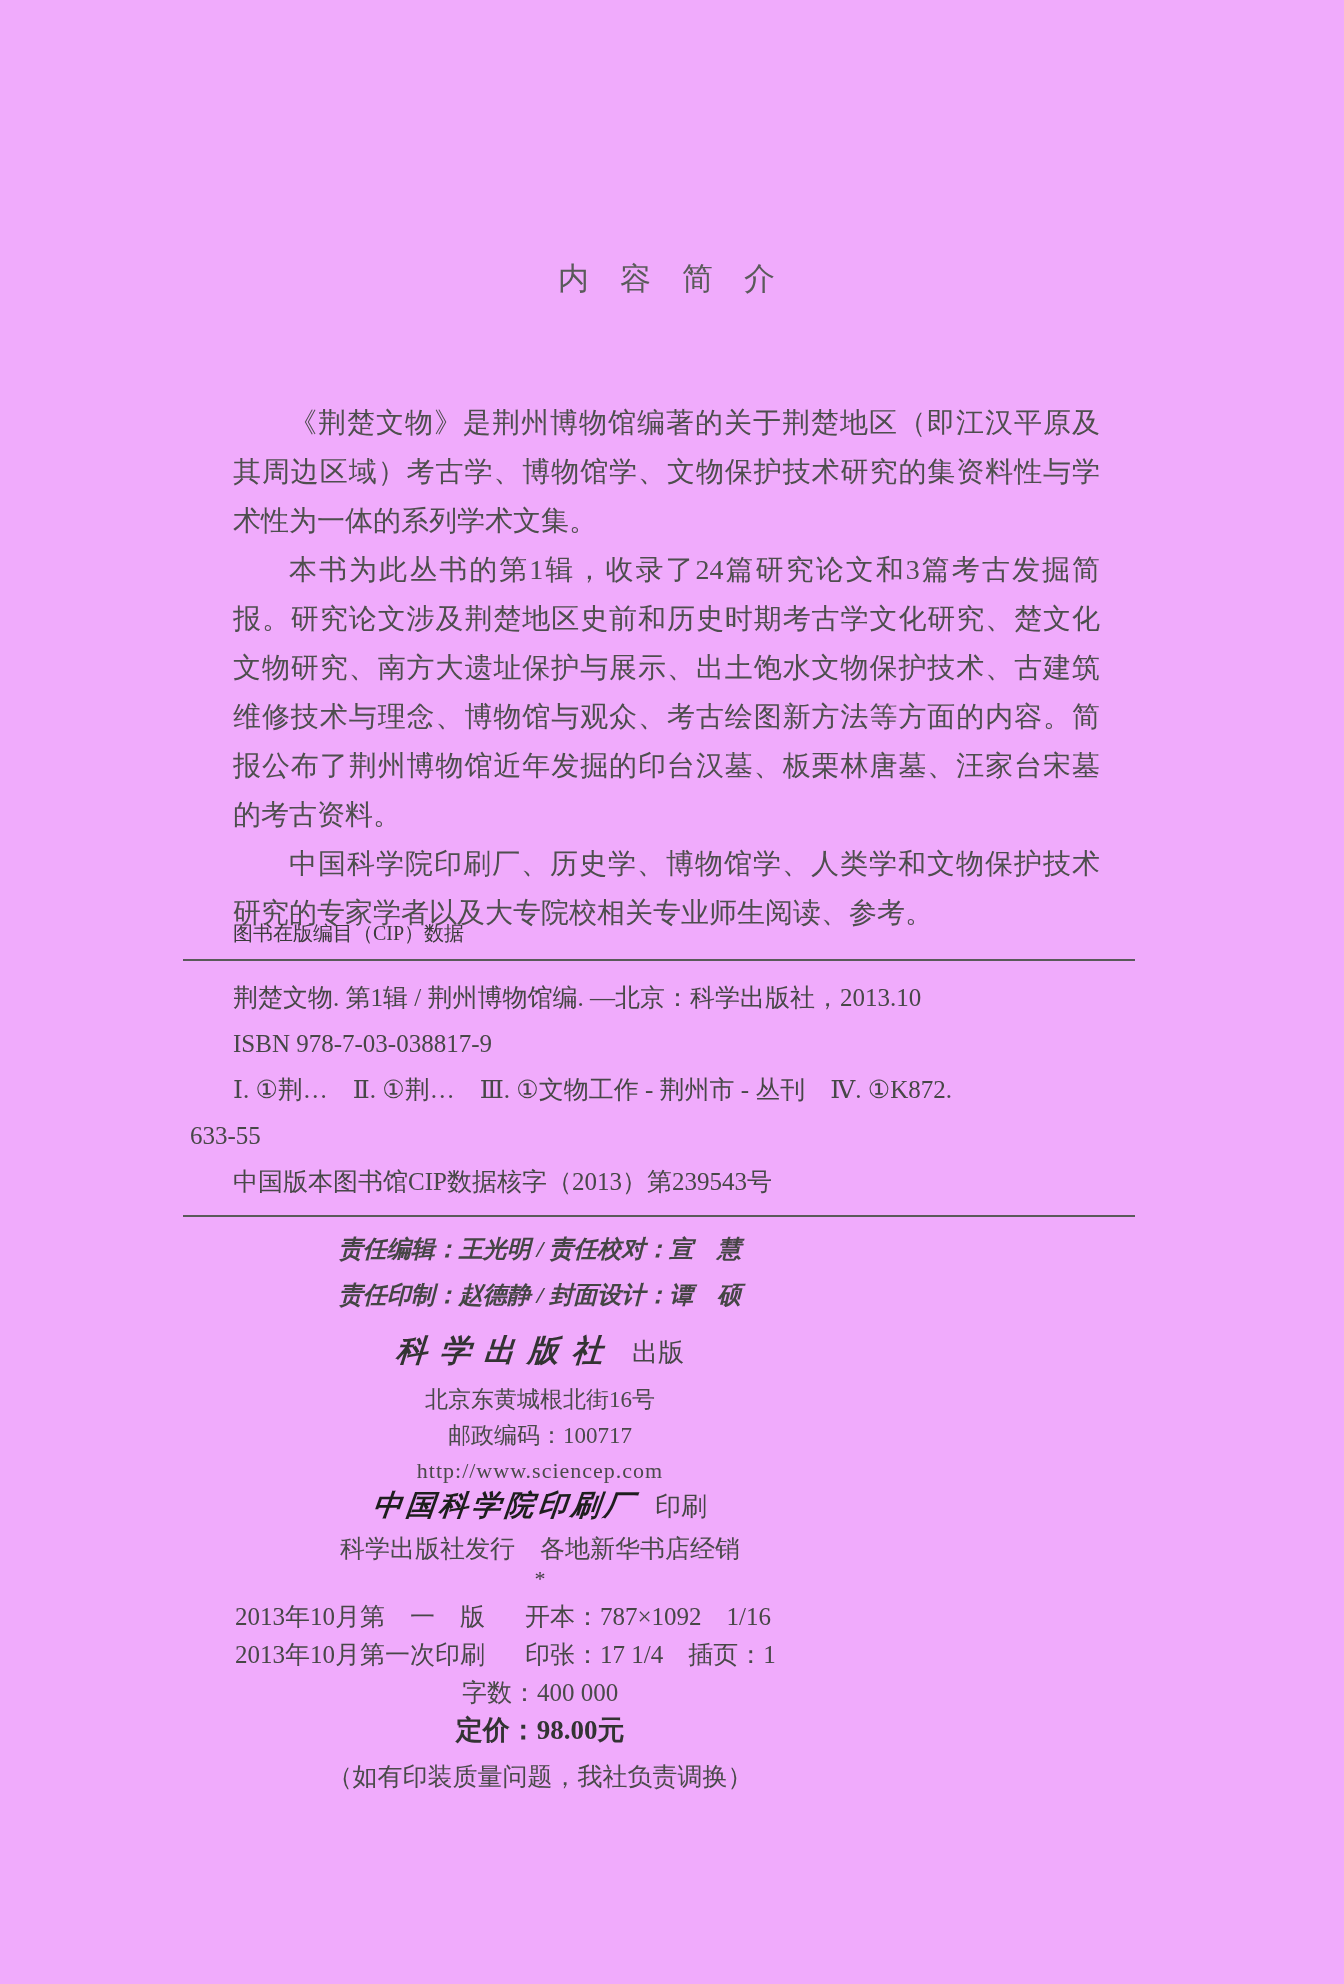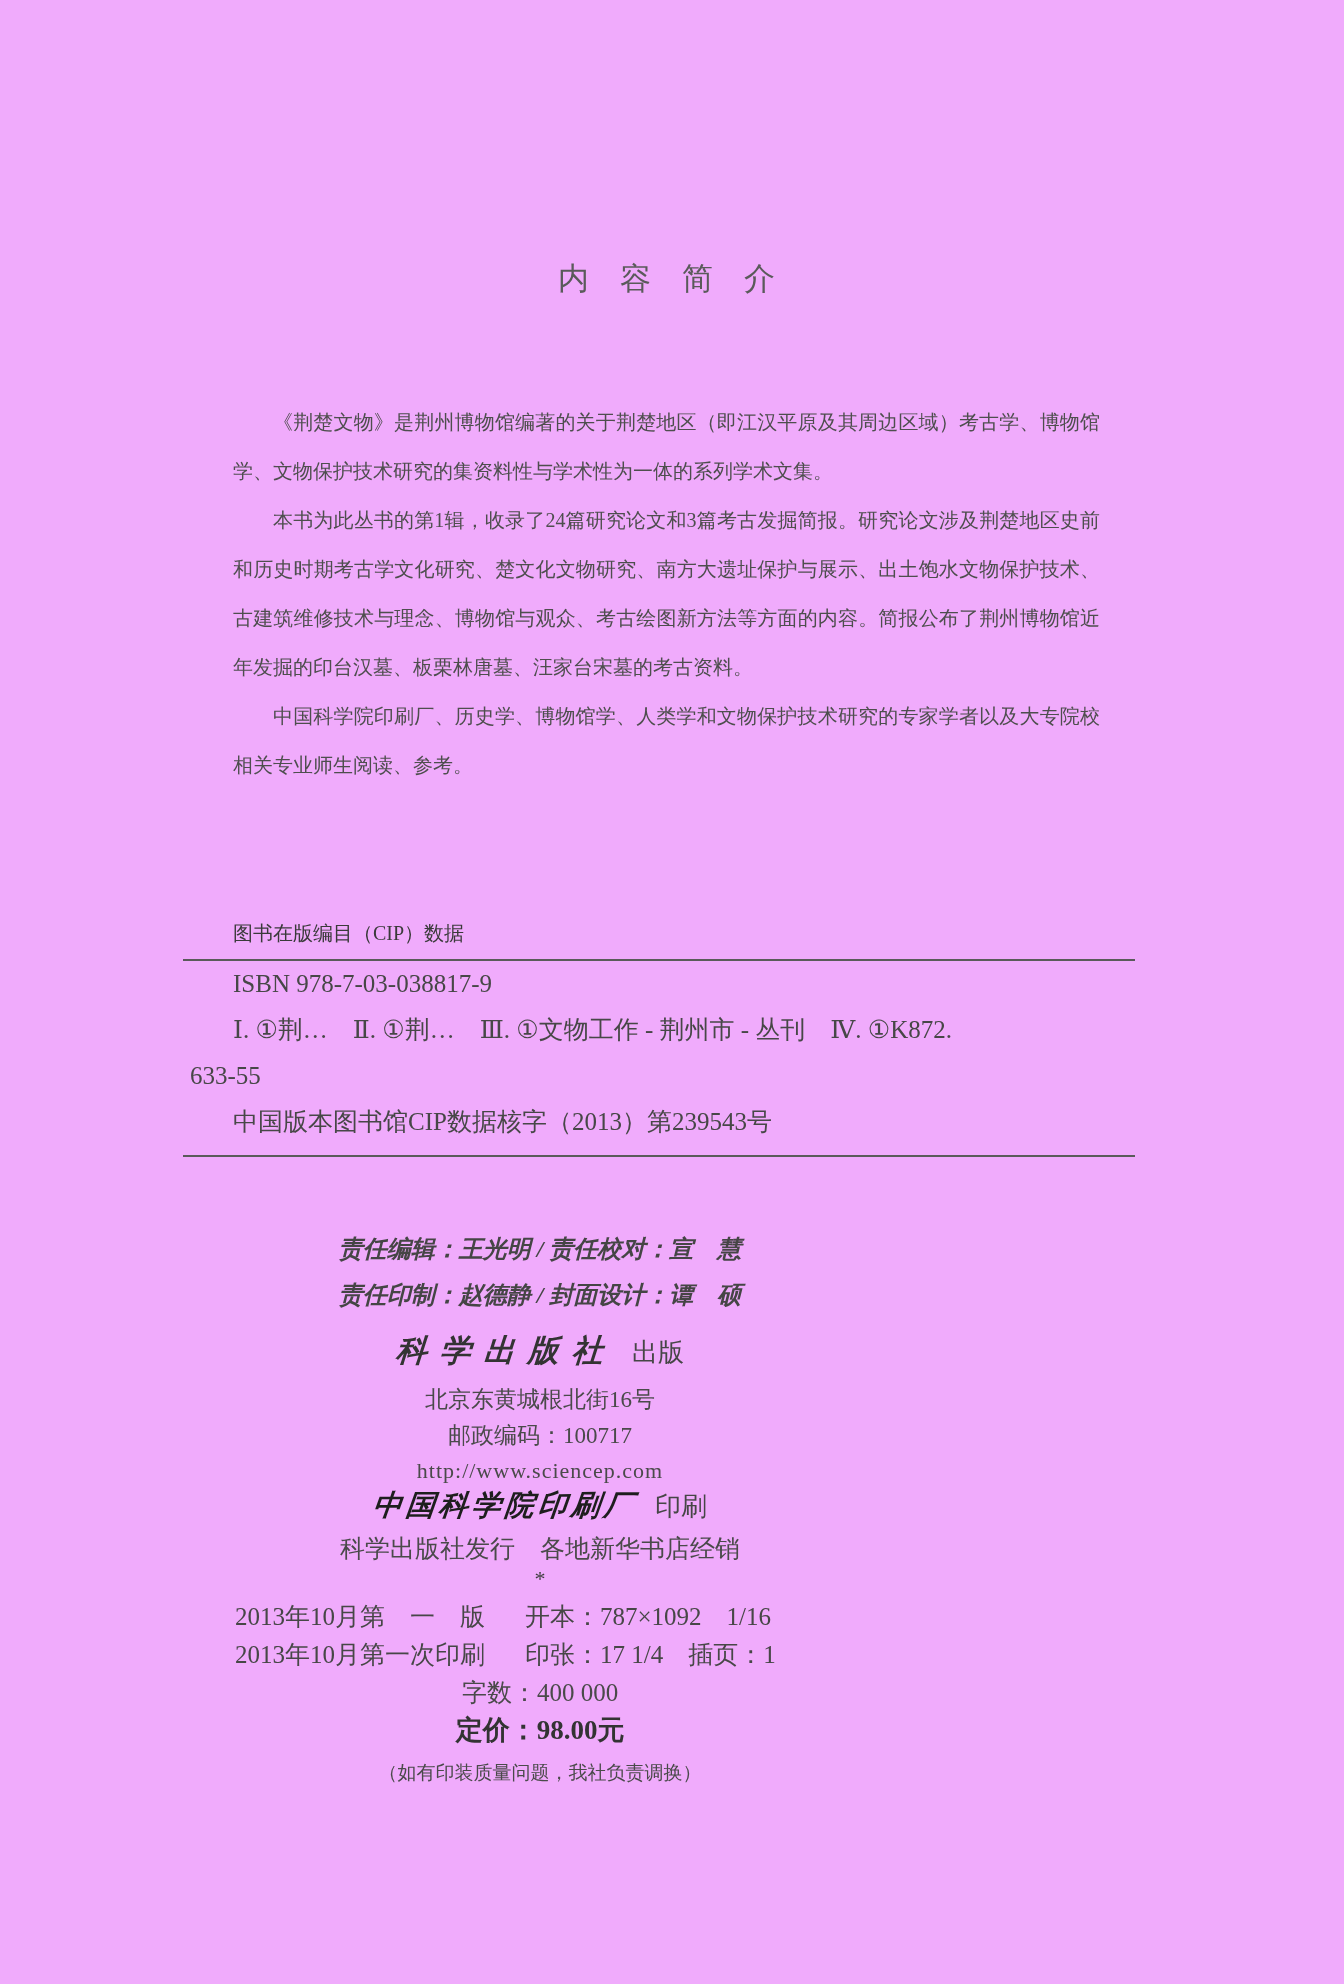--- a/index.html
+++ b/index.html
@@ -14,21 +14,21 @@
   .title{
     position:absolute;top:258px;left:233px;width:867px;
     margin:0;text-align:center;
     font-size:31px;font-weight:500;color:#5a5a5a;
   }
   .intro{
     position:absolute;top:398px;left:233px;width:867px;
   }
   .intro p{
     margin:0;
-    font-size:20px;line-height:49px;
+    font-size:28px;line-height:49px;
     text-indent:2em;
     text-align:justify;
     color:#4e4e4e;
   }
   .cip{
     position:absolute;top:920px;left:183px;width:952px;
   }
   .cip-header{
     padding-left:50px;
     font-size:20px;font-weight:normal;color:#3a3a3a;
@@ -81,38 +81,39 @@
   .c-star{top:1566px;font-size:22px;color:#3d3d3d;}
   .ed-row{
     display:grid;grid-template-columns:290px 320px;
     justify-content:center;text-align:left;
     font-size:25px;color:#474747;
   }
   .c-ed1{top:1600px;}
   .c-ed2{top:1638px;}
   .c-words{top:1676px;font-size:25px;}
   .c-price{top:1712px;font-size:27px;font-weight:bold;color:#333;}
-  .c-note{top:1760px;font-size:19px;font-family:Liberation Serif, serif;}
+  .c-note{top:1760px;font-size:25px;font-family:Liberation Serif, serif;}
 </style>
 </head>
 <body>
 
 <div class="page">
 
   <h1 class="title">内　容　简　介</h1>
 
   <div class="intro">
     <p>《荆楚文物》是荆州博物馆编著的关于荆楚地区（即江汉平原及其周边区域）考古学、博物馆学、文物保护技术研究的集资料性与学术性为一体的系列学术文集。</p>
     <p>本书为此丛书的第1辑，收录了24篇研究论文和3篇考古发掘简报。研究论文涉及荆楚地区史前和历史时期考古学文化研究、楚文化文物研究、南方大遗址保护与展示、出土饱水文物保护技术、古建筑维修技术与理念、博物馆与观众、考古绘图新方法等方面的内容。简报公布了荆州博物馆近年发掘的印台汉墓、板栗林唐墓、汪家台宋墓的考古资料。</p>
     <p>中国科学院印刷厂、历史学、博物馆学、人类学和文物保护技术研究的专家学者以及大专院校相关专业师生阅读、参考。</p>
   </div>
 
   <div class="cip">
     <p class="cip-header">图书在版编目（CIP）数据</p>
     <div class="rule"></div>
+    <p class="cip-line first">荆楚文物. 第1辑 / 荆州博物馆编. —北京：科学出版社，2013.10</p>
     <p class="cip-line">ISBN 978-7-03-038817-9</p>
     <p class="cip-line">Ⅰ. ①荆…　Ⅱ. ①荆…　Ⅲ. ①文物工作 - 荆州市 - 丛刊　Ⅳ. ①K872.</p>
     <p class="cip-line flush">633-55</p>
     <p class="cip-line last">中国版本图书馆CIP数据核字（2013）第239543号</p>
     <div class="rule"></div>
   </div>
 
   <div class="credits">
     <p>责任编辑：王光明 / 责任校对：宣　慧</p>
     <p>责任印制：赵德静 / 封面设计：谭　硕</p>

